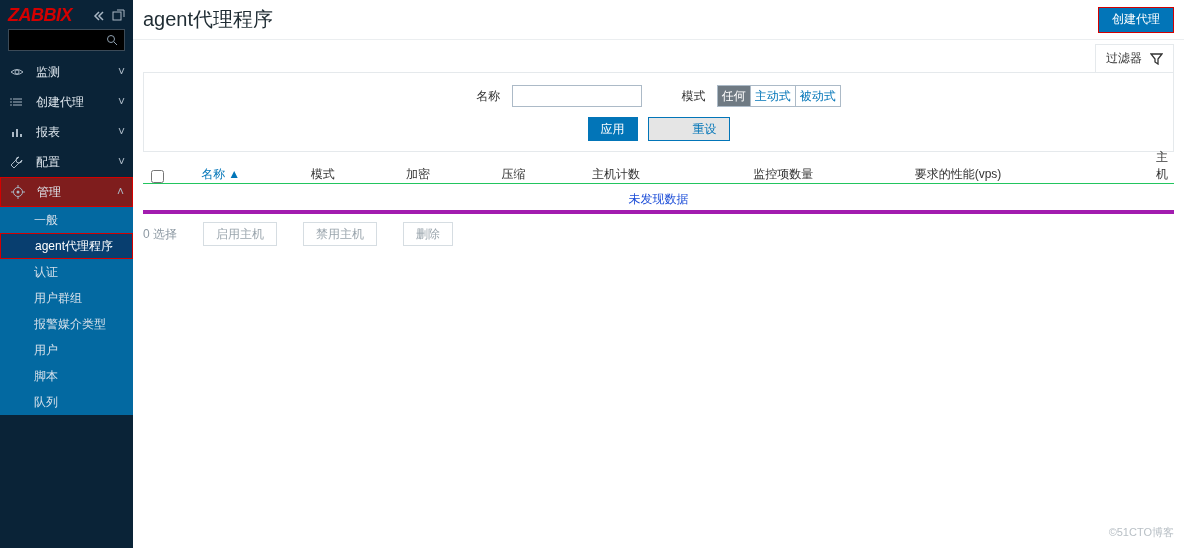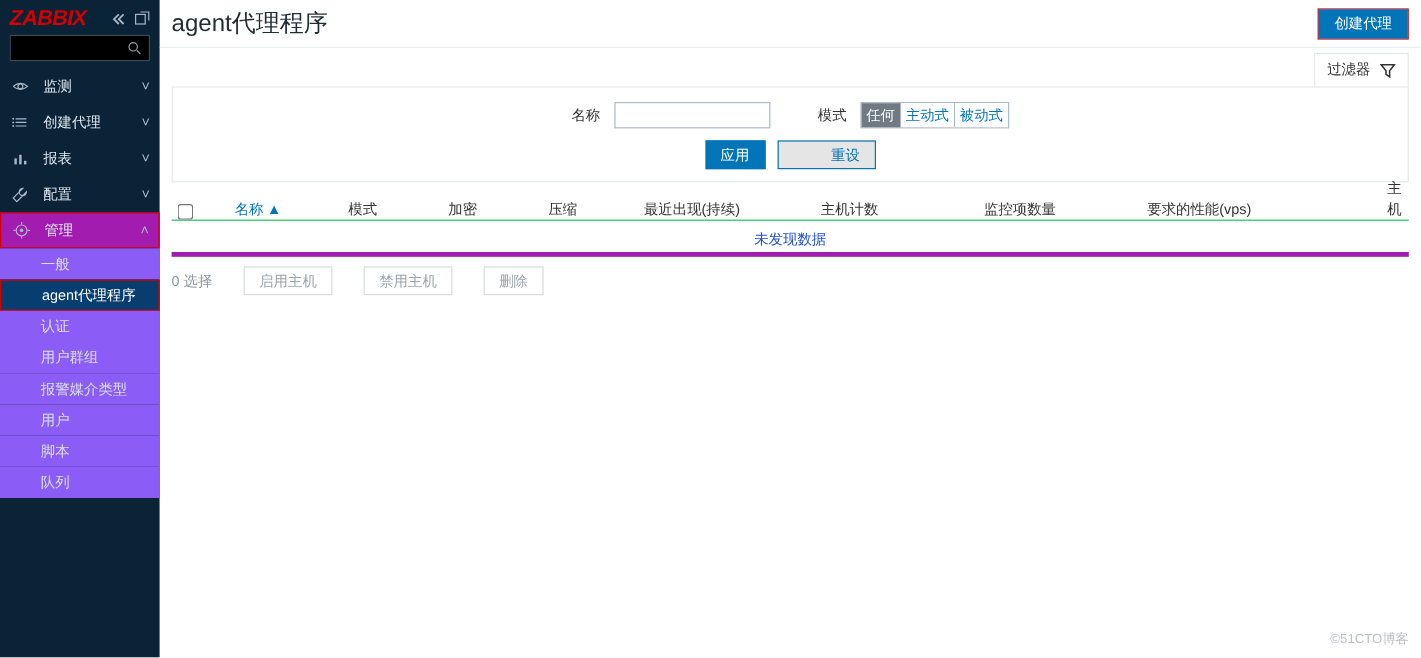--- a/index.html
+++ b/index.html
@@ -12,23 +12,23 @@
 .sb-top-icons span { cursor: pointer; }
 .search-wrap { padding: 0 8px 6px 8px; }
 .search-box { display: flex; align-items: center; background: #000; border: 1px solid #3b4a57; height: 22px; padding: 0 6px; }
 .search-box input { flex: 1; background: transparent; border: 0; outline: 0; color: #eee; font-size: 12px; width: 1px; }
 .search-box .sicn { color: #8fa0b0; }
 .menu { list-style: none; }
 .menu-item { display: flex; align-items: center; height: 30px; padding: 0 8px 0 10px; color: #dfe7ee; cursor: pointer; gap: 10px; }
 .menu-item .micon { width: 16px; text-align: center; color: #aab8c5; }
 .menu-item .mlabel { flex: 1; white-space: nowrap; overflow: hidden; text-overflow: ellipsis; }
 .menu-item .chev { color: #aab8c5; }
-.menu-item.active { background: #a21caf; }
+.menu-item.active { background: #7f1d1d; }
 .submenu { list-style: none; }
-.sub-item { display: flex; align-items: center; height: 26px; padding-left: 34px; color: #d6e0ea; cursor: pointer; font-size: 12px; background: #8b5cf6; }
+.sub-item { display: flex; align-items: center; height: 26px; padding-left: 34px; color: #d6e0ea; cursor: pointer; font-size: 12px; background: #0369a1; }
 .sub-item.selected { background: #083e6f; color: #fff; }
 .highlight-red { border: 1px solid #d40000; }
 .spacer { flex: 1; }
 .bottom-menu { list-style: none; border-top: 1px solid #152f45; padding-top: 6px; }
 .main { flex: 1; display: flex; flex-direction: column; overflow: hidden; }
 .header-row { display: flex; align-items: center; padding: 6px 10px; border-bottom: 1px solid #ebeef0; }
 .page-title { font-size: 20px; font-weight: 400; color: #1f2c33; }
 .btn { display: inline-flex; align-items: center; justify-content: center; height: 24px; padding: 0 12px; font-size: 12px; border: 1px solid #ccd5db; background: #fff; color: #1f2c33; cursor: pointer; }
 .btn-primary { background: #0275b8; border-color: #0275b8; color: #fff; }
 .btn-disabled { color: #9aa5ad; border-color: #d6dde2; cursor: default; }
@@ -217,21 +217,20 @@
 
     <div class="table">
       <div class="thead">
         <div class="check-cell">
             <input type="checkbox" style="">
           </div>
         <div class="th col-name sort"><span>名称</span><span class="sort-ic">▲</span></div>
         <div class="th col-mode">模式</div>
         <div class="th col-enc">加密</div>
         <div class="th col-cmp">压缩</div>
-        <div class="th col-last">最近出现(持续)</div>
         <div class="th col-hosts">主机计数</div>
         <div class="th col-items">监控项数量</div>
         <div class="th col-perf">要求的性能(vps)</div>
         <div class="th col-host">主机</div>
       </div>
       <div class="empty-row">未发现数据</div>
     </div>
 
     <div class="bulk-row">
       <span>0 选择</span>

